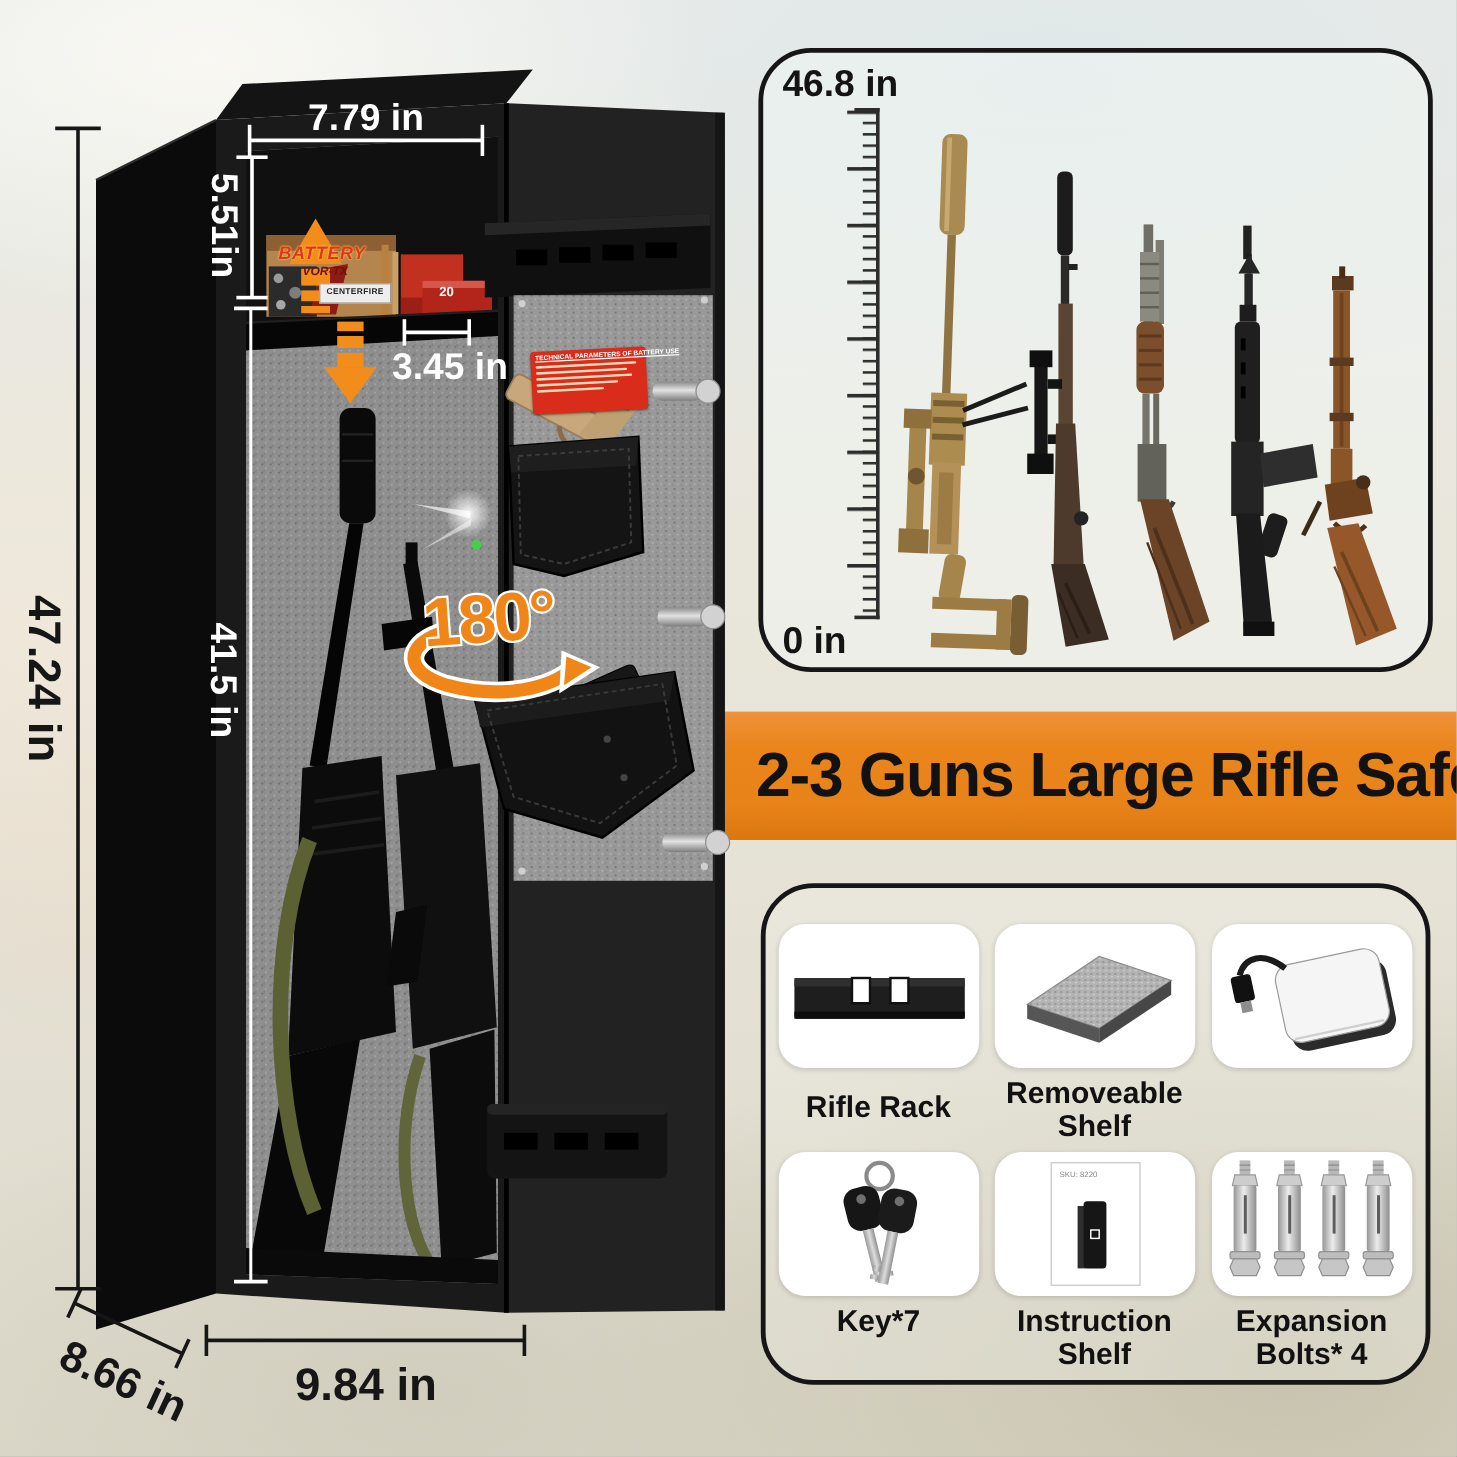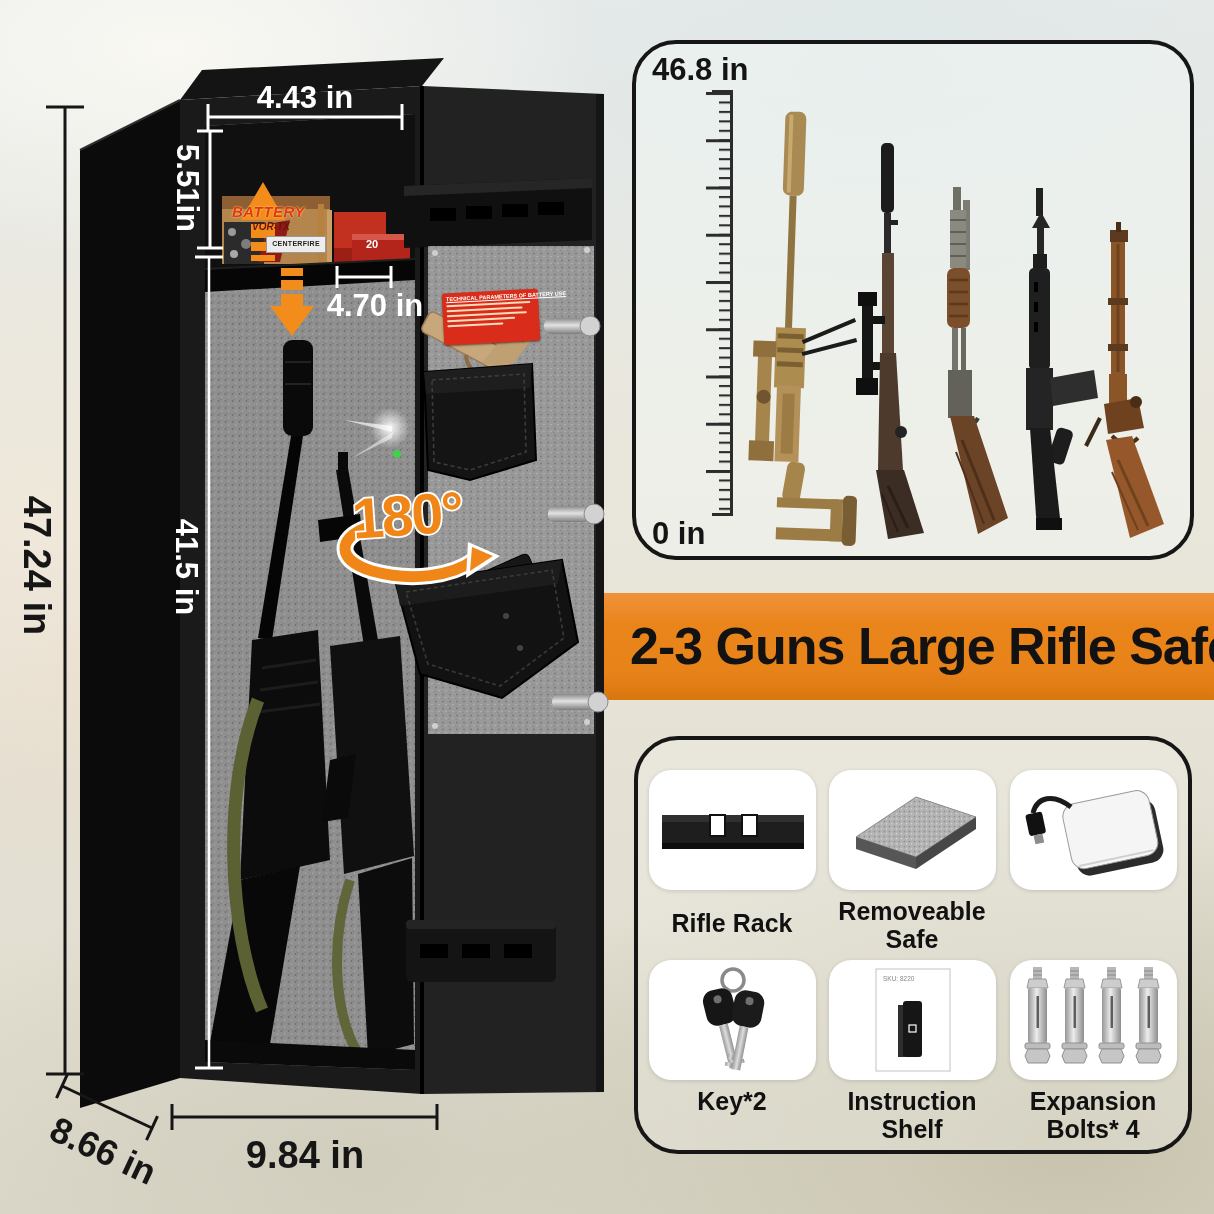--- a/index.html
+++ b/index.html
@@ -369,23 +369,23 @@
       <polygon points="1104,404 1138,398 1144,428 1108,434" fill="#6e421e"></polygon>
       <circle cx="1136" cy="402" r="6" fill="#4a2d16"></circle>
       <path d="M 1112 436 q 14 14 26 2" fill="none" stroke="#4e2f14" stroke-width="4"></path>
       <line x1="1100" y1="418" x2="1086" y2="446" stroke="#3a2a18" stroke-width="4"></line>
       <polygon points="1106,440 1132,436 1164,524 1130,538" fill="#96582a"></polygon>
       <line x1="1118" y1="460" x2="1148" y2="526" stroke="#6e421e" stroke-width="3"></line>
       <line x1="1112" y1="472" x2="1138" y2="530" stroke="#6e421e" stroke-width="2"></line>
     </g>
   </svg>
 
-  <div class="dim dim-w abs" style="left:208px;top:80px;width:194px;">4.43 in</div>
+  <div class="dim dim-w abs" style="left:208px;top:80px;width:194px;">7.79 in</div>
   <div class="dim dim-w rot90" style="left:122px;top:170px;width:130px;">5.51in</div>
-  <div class="dim dim-w" style="left:320px;top:288px;width:110px;">4.70 in</div>
+  <div class="dim dim-w" style="left:320px;top:288px;width:110px;">3.45 in</div>
   <div class="dim dim-w rot90" style="left:126px;top:549px;width:120px;">41.5 in</div>
   <div class="dim dim-b rot90" style="left:-54px;top:544px;width:180px;">47.24 in</div>
   <div class="dim dim-b" style="left:23px;top:1130px;width:160px;font-size:36px;transform:rotate(25deg);">8.66 in</div>
   <div class="dim dim-b" style="left:205px;top:1134px;width:200px;">9.84 in</div>
 
   <div class="ammo-brand">BATTERY</div>
   <div class="ammo-series">VOR-TX</div>
   <div class="ammo-tag">CENTERFIRE</div>
   <div class="ammo-count">20</div>
 
@@ -492,17 +492,17 @@
         <rect x="6" y="78" width="25" height="6" rx="2" fill="#bdbdbd" stroke="#919191"></rect>
         <polygon points="9,84 28,84 31,91 28,98 9,98 6,91" fill="#c6c6c6" stroke="#8f8f8f"></polygon>
       </g>
       <use href="#bolt1" x="37"></use>
       <use href="#bolt1" x="74"></use>
       <use href="#bolt1" x="111"></use>
     </svg>
   </div>
 
   <div class="tilelbl" style="left:637px;top:898px;width:190px;margin-top:12px;">Rifle Rack</div>
-  <div class="tilelbl" style="left:827px;top:898px;width:170px;">Removeable Safe</div>
-  <div class="tilelbl" style="left:637px;top:1088px;width:190px;">Key*2</div>
+  <div class="tilelbl" style="left:827px;top:898px;width:170px;">Removeable Shelf</div>
+  <div class="tilelbl" style="left:637px;top:1088px;width:190px;">Key*7</div>
   <div class="tilelbl" style="left:832px;top:1088px;width:160px;">Instruction Shelf</div>
   <div class="tilelbl" style="left:1018px;top:1088px;width:150px;">Expansion Bolts* 4</div>
 </div>
 
 </body></html>

